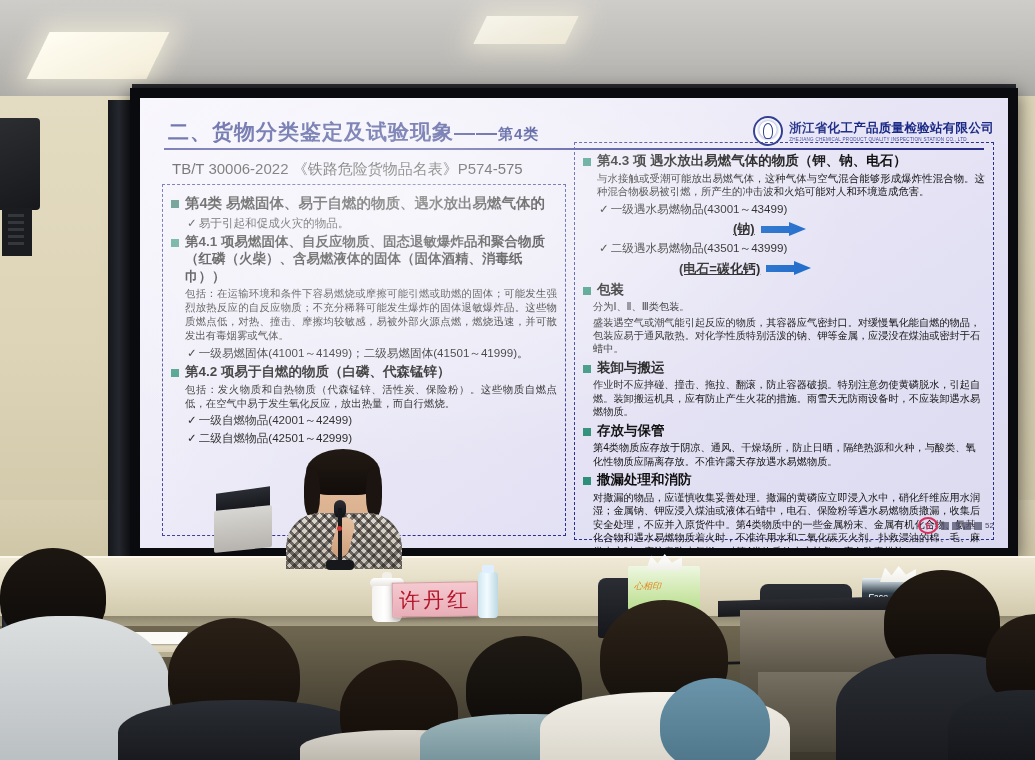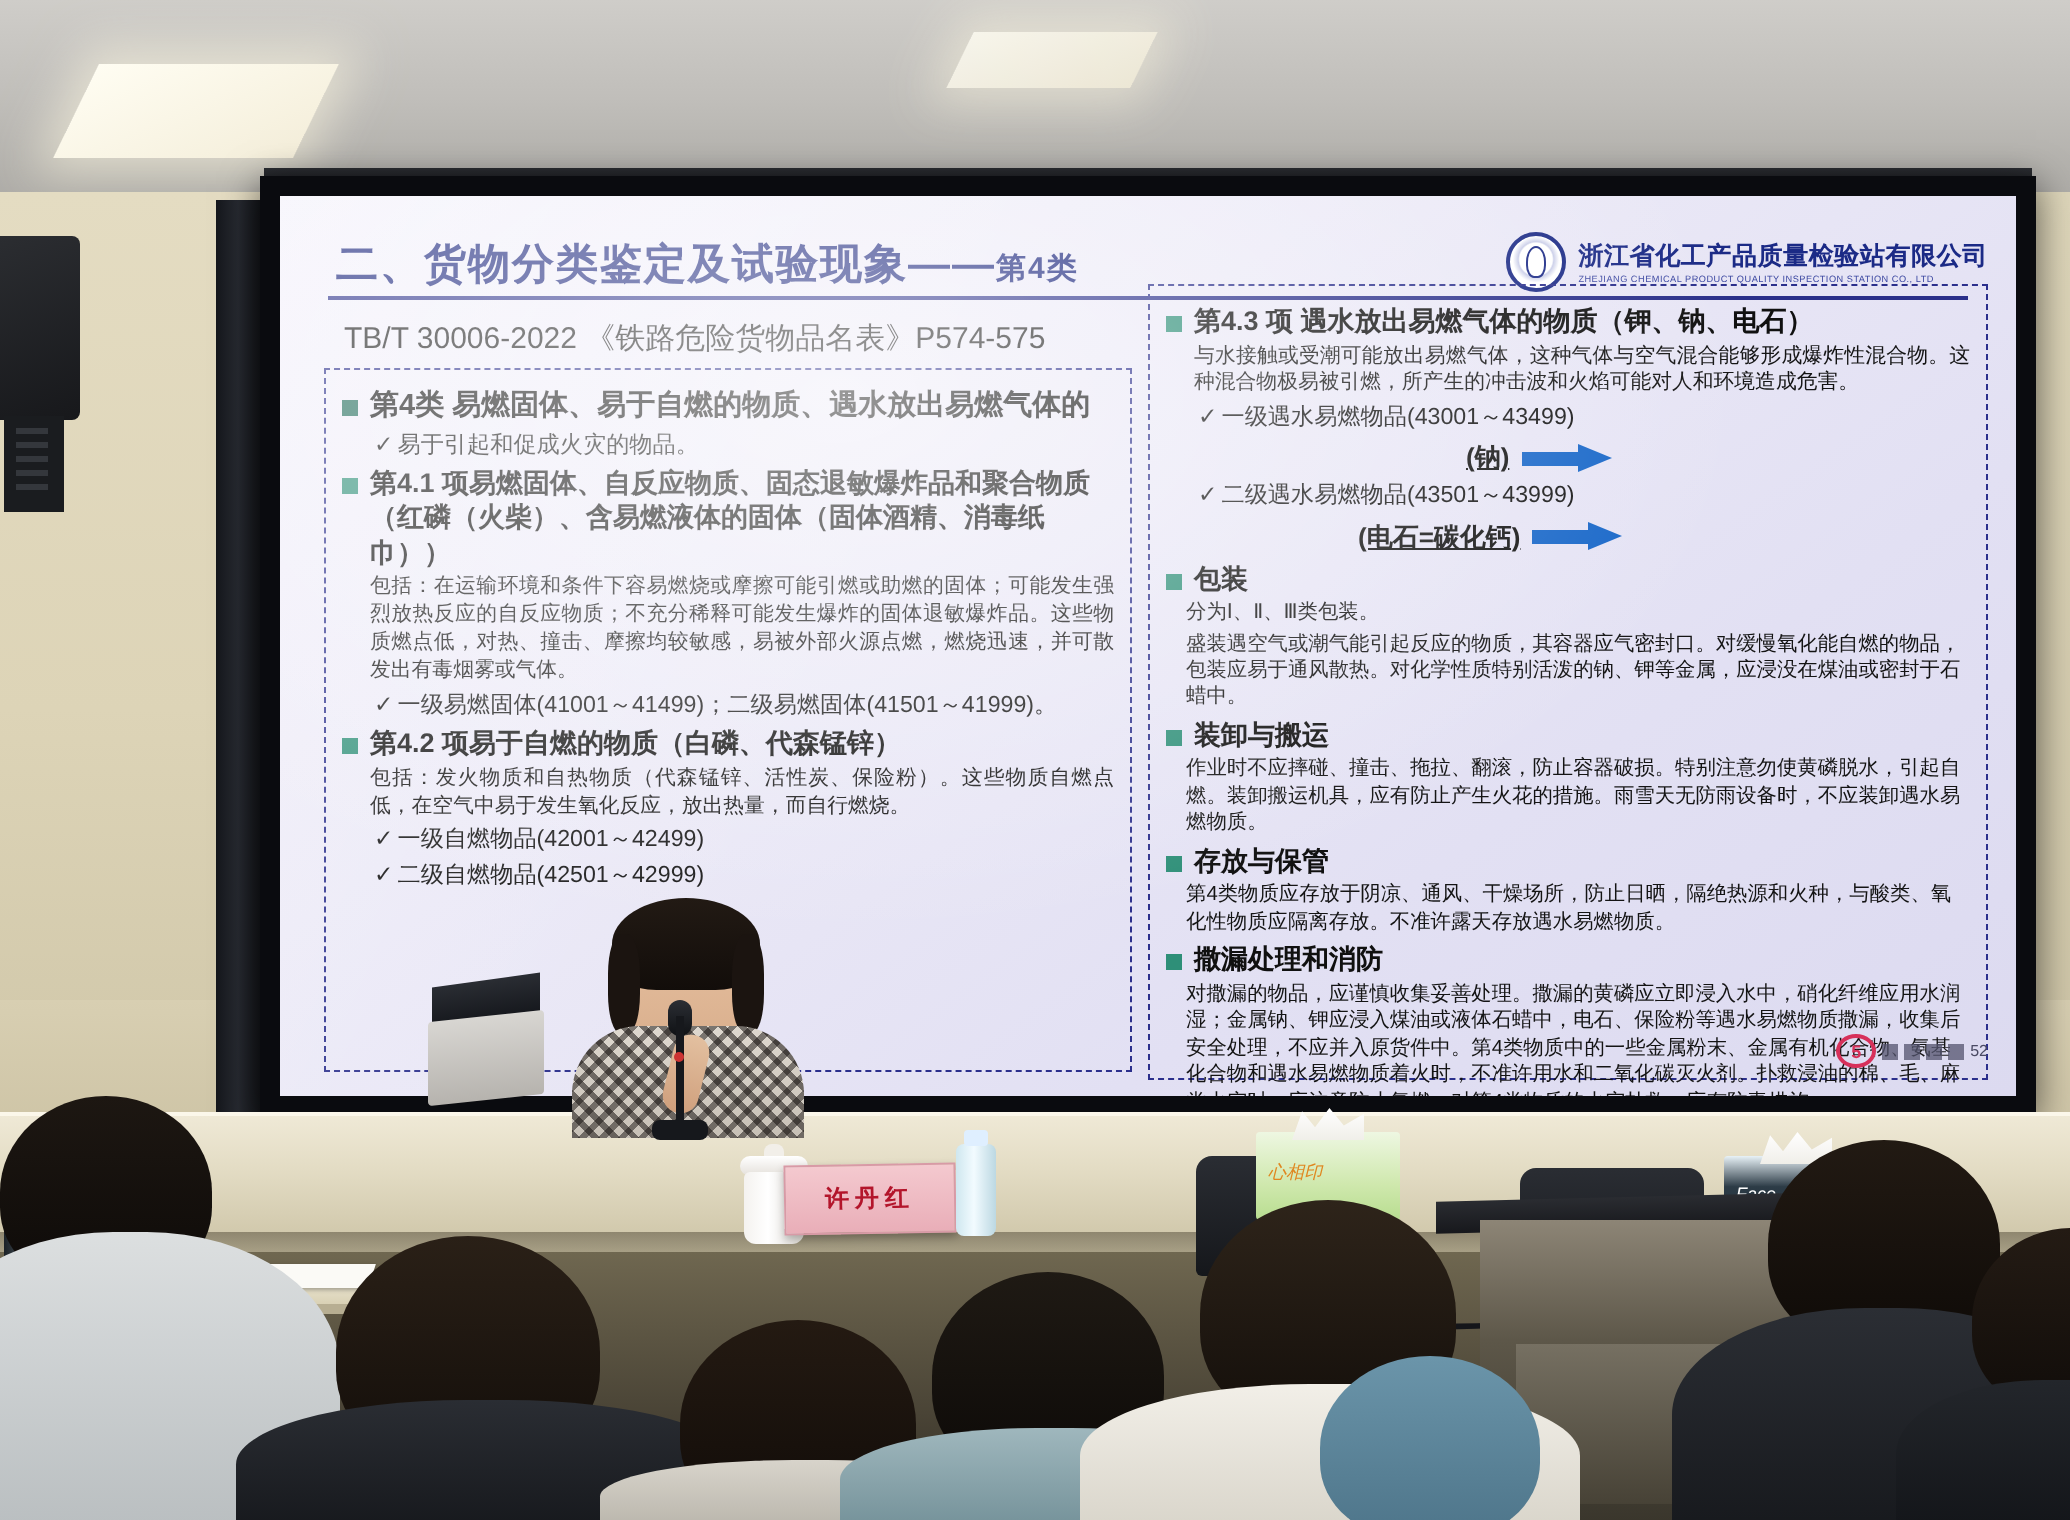--- a/index.html
+++ b/index.html
@@ -131,21 +131,21 @@
     background:linear-gradient(90deg,#f4f2ef,#ffffff 40%,#ddd9d3);border-radius:3px 3px 6px 6px;}
   .cup-lid{position:absolute;left:370px;top:578px;width:34px;height:10px;border-radius:5px;
     background:linear-gradient(180deg,#fff,#e4e0da);}
   .cup-knob{position:absolute;left:382px;top:572px;width:10px;height:8px;border-radius:4px 4px 0 0;
     background:#f2efe9;}
 
   .nametag{position:absolute;left:392px;top:582px;width:84px;height:33px;
     background:linear-gradient(180deg,#f4c9cf,#e9aeb8);border:1px solid #d89aa6;
     display:flex;align-items:center;justify-content:center;transform:rotate(-1deg);
     box-shadow:0 2px 4px rgba(0,0,0,.25);}
-  .nametag span{font-size:12px;font-weight:bold;color:#b3152b;letter-spacing:3px;}
+  .nametag span{font-size:21px;font-weight:normal;color:#b3152b;letter-spacing:3px;}
 
   .waterbottle{position:absolute;left:478px;top:572px;width:20px;height:46px;
     background:linear-gradient(90deg,#cfe7ef,#f2fbff 45%,#bcd8e2);border-radius:4px;}
   .waterbottle:before{content:"";position:absolute;left:4px;top:-7px;width:12px;height:8px;
     background:#dfefff;border-radius:2px;}
 
   .tissue{position:absolute;width:72px;height:44px;border-radius:2px;}
   .tissue.a{left:628px;top:566px;
     background:linear-gradient(180deg,#eef7e2,#cfe8ad 60%,#b8dd90);}
   .tissue.b{left:862px;top:578px;

